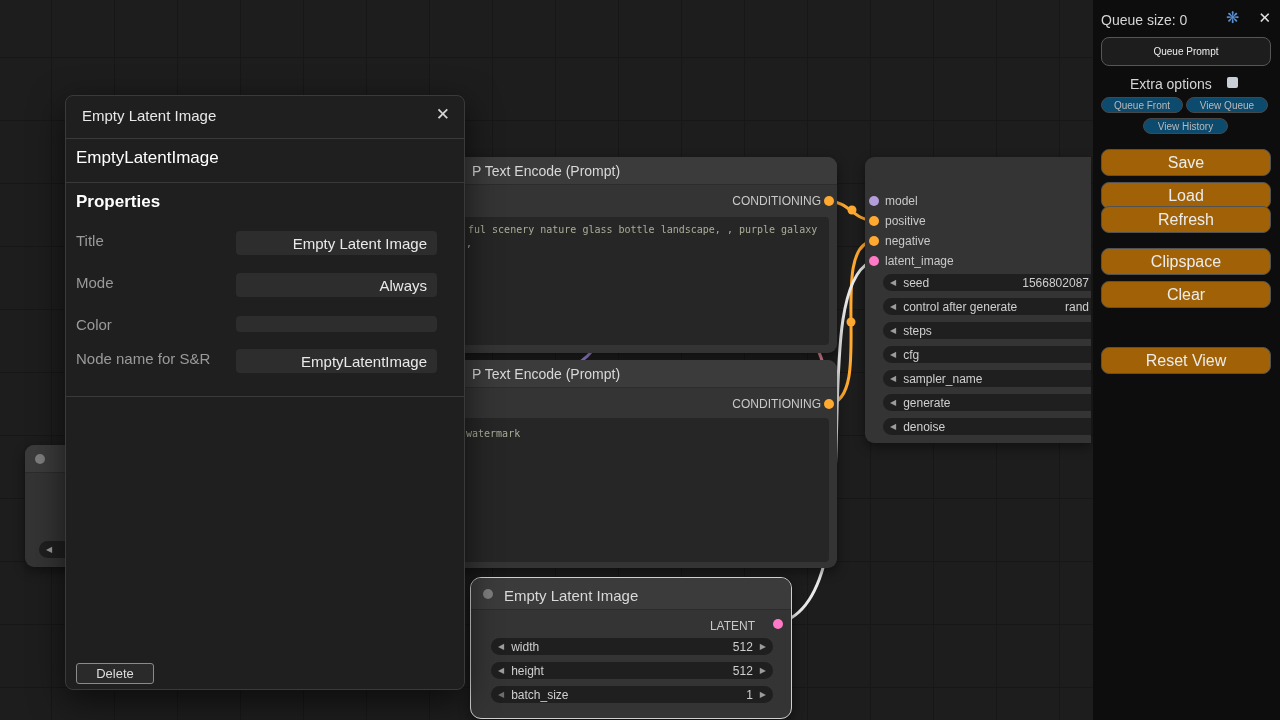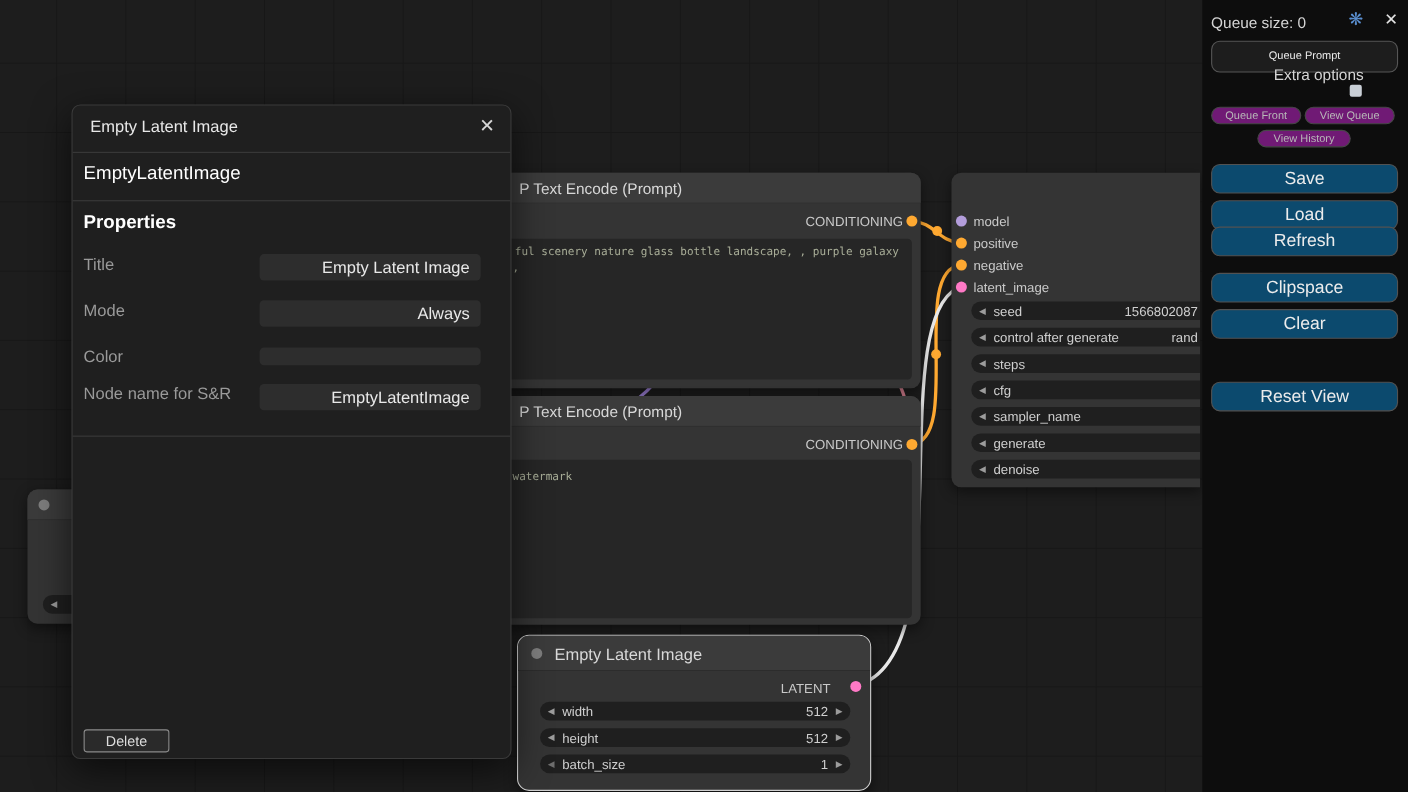--- a/index.html
+++ b/index.html
@@ -54,25 +54,25 @@
                 display:flex; align-items:center; justify-content:center; cursor:pointer; }
 
   
   .sidebar { position:absolute; left:1093px; top:0; width:187px; height:720px; background:#0d0d0d; }
   .queue-size { position:absolute; left:8px; top:12px; font-size:14px; color:#d5d5d5; }
   .flake { position:absolute; left:133px; top:8px; font-size:16px; color:#5a8fd0; cursor:pointer; }
   .sb-close { position:absolute; right:9px; top:9px; font-size:15px; color:#e3e3e3; cursor:pointer; }
   .btn-queue { position:absolute; left:8px; top:37px; width:170px; height:29px; background:#1d1d1d;
                border:1px solid #565656; border-radius:8px; color:#ececec; font-size:10px;
                display:flex; align-items:center; justify-content:center; cursor:pointer; }
-  .extra-label { position:absolute; left:37px; top:60px; font-size:14px; color:#d5d5d5;margin-left:28px; }
+  .extra-label { position:absolute; left:37px; top:76px; font-size:14px; color:#d5d5d5; }
   .checkbox { position:absolute; left:134px; top:77px; width:11px; height:11px; background:#c9cfd6; border-radius:2px; cursor:pointer; }
-  .btn-small { position:absolute; height:16px; background:#701a75; border:1px solid #474747; border-radius:8px;
+  .btn-small { position:absolute; height:16px; background:#0c4a6e; border:1px solid #474747; border-radius:8px;
                color:#b8b8b8; font-size:10px; display:flex; align-items:center; justify-content:center; cursor:pointer;text-align:center; }
-  .btn-big { position:absolute; left:8px; width:170px; height:27px; background:#0c4a6e; border:1px solid #525252;
+  .btn-big { position:absolute; left:8px; width:170px; height:27px; background:#a16207; border:1px solid #525252;
              border-radius:8px; color:#ececec; font-size:16px; display:flex; align-items:center; justify-content:center; cursor:pointer; }
 </style>
 </head>
 <body>
 
 <div class="stage">
 
   <svg class="abs" style="left:0;top:0" width="1280" height="720">
     <path d="M 829 201 C 849 202, 853 219, 873 221" fill="none" stroke-width="3" stroke="#ffa931"></path>
     <path d="M 829 404 C 875 399, 827 246, 873 241" fill="none" stroke-width="3" stroke="#ffa931"></path>

